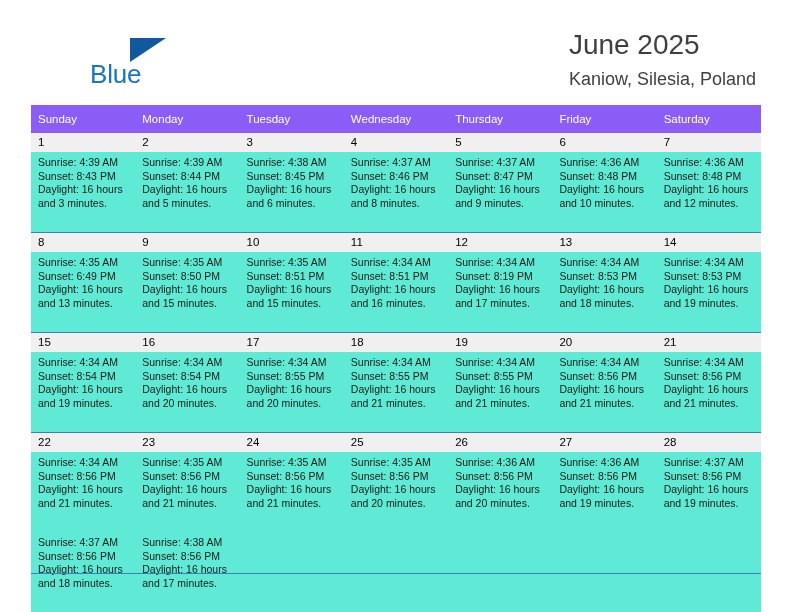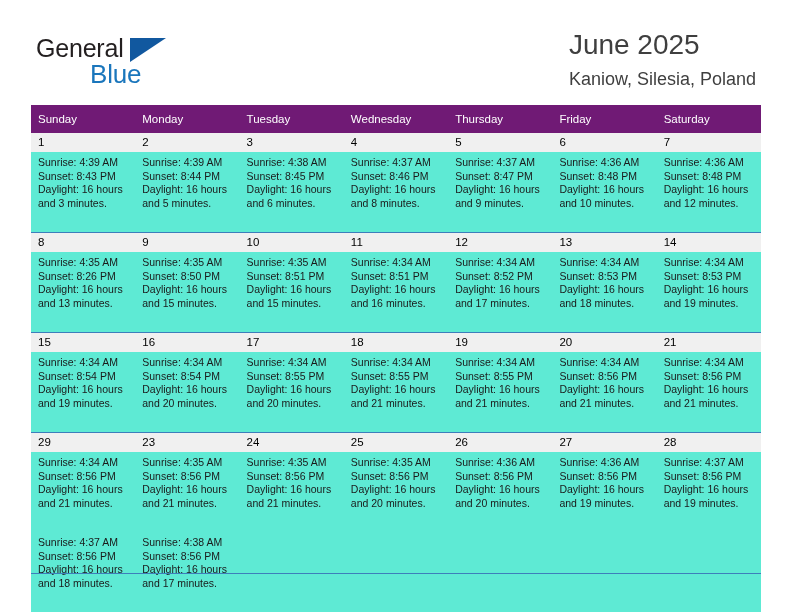--- a/index.html
+++ b/index.html
@@ -91,21 +91,21 @@
     position: absolute;
     left: 31px;
     top: 105px;
     width: 730px;
     border-collapse: collapse;
     table-layout: fixed;
   }
   .calendar col { width: 104.28px; }
 
   .calendar thead th {
-    background: #701a75;
+    background: #8b5cf6;
     color: #ffffff;
     font-size: 11.5px;
     font-weight: normal;
     text-align: left;
     padding: 5px 0 5px 7px;
     height: 18px;
     vertical-align: middle;
     white-space: nowrap;
   }
 
@@ -147,21 +147,20 @@
   }
 </style>
 </head>
 <body>
 
 <div class="page">
 
   <div class="top-bar">
 
     <div class="logo">
-      <span class="logo-general">General</span>
       <span class="logo-flag"></span>
       <span class="logo-blue">Blue</span>
     </div>
 
     <div class="title-block">
       <div class="cal-title">June 2025</div>
       <div class="cal-subtitle">Kaniow, Silesia, Poland</div>
     </div>
 
   </div>
@@ -248,21 +247,21 @@
         <td>9</td>
         <td>10</td>
         <td>11</td>
         <td>12</td>
         <td>13</td>
         <td>14</td>
       </tr>
       <tr class="detail-row">
         <td>
           <span class="line">Sunrise: 4:35 AM</span>
-          <span class="line">Sunset: 8:26 PM</span>
+          <span class="line">Sunset: 6:49 PM</span>
           <span class="line">Daylight: 16 hours</span>
           <span class="line">and 13 minutes.</span>
         </td>
         <td>
           <span class="line">Sunrise: 4:35 AM</span>
           <span class="line">Sunset: 8:50 PM</span>
           <span class="line">Daylight: 16 hours</span>
           <span class="line">and 15 minutes.</span>
         </td>
         <td>
@@ -272,21 +271,21 @@
           <span class="line">and 15 minutes.</span>
         </td>
         <td>
           <span class="line">Sunrise: 4:34 AM</span>
           <span class="line">Sunset: 8:51 PM</span>
           <span class="line">Daylight: 16 hours</span>
           <span class="line">and 16 minutes.</span>
         </td>
         <td>
           <span class="line">Sunrise: 4:34 AM</span>
-          <span class="line">Sunset: 8:52 PM</span>
+          <span class="line">Sunset: 8:19 PM</span>
           <span class="line">Daylight: 16 hours</span>
           <span class="line">and 17 minutes.</span>
         </td>
         <td>
           <span class="line">Sunrise: 4:34 AM</span>
           <span class="line">Sunset: 8:53 PM</span>
           <span class="line">Daylight: 16 hours</span>
           <span class="line">and 18 minutes.</span>
         </td>
         <td>
@@ -345,21 +344,21 @@
         </td>
         <td>
           <span class="line">Sunrise: 4:34 AM</span>
           <span class="line">Sunset: 8:56 PM</span>
           <span class="line">Daylight: 16 hours</span>
           <span class="line">and 21 minutes.</span>
         </td>
       </tr>
 
       <tr class="daynum-row">
-        <td>29</td>
+        <td>22</td>
         <td>23</td>
         <td>24</td>
         <td>25</td>
         <td>26</td>
         <td>27</td>
         <td>28</td>
       </tr>
       <tr class="detail-row">
         <td>
           <span class="line">Sunrise: 4:34 AM</span>

